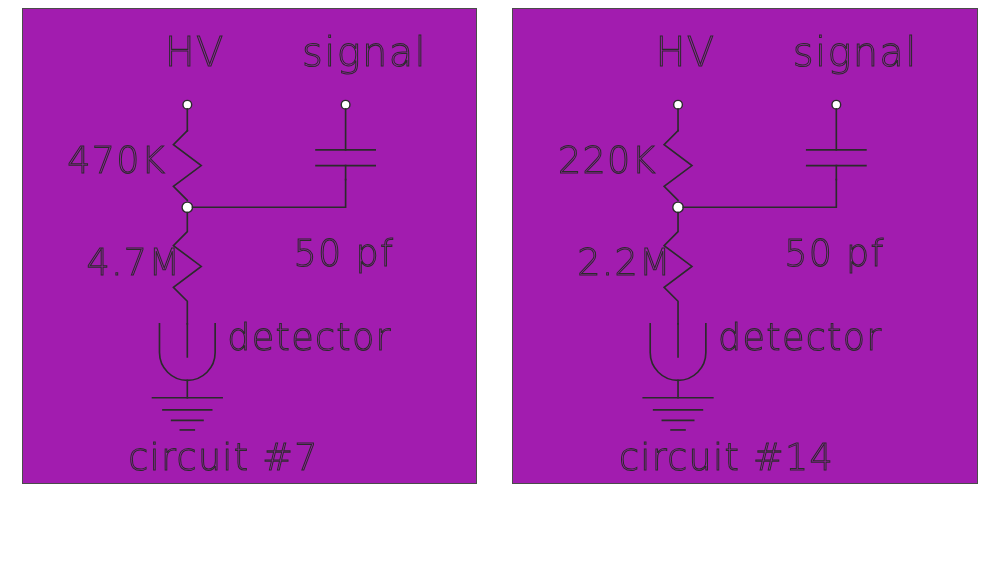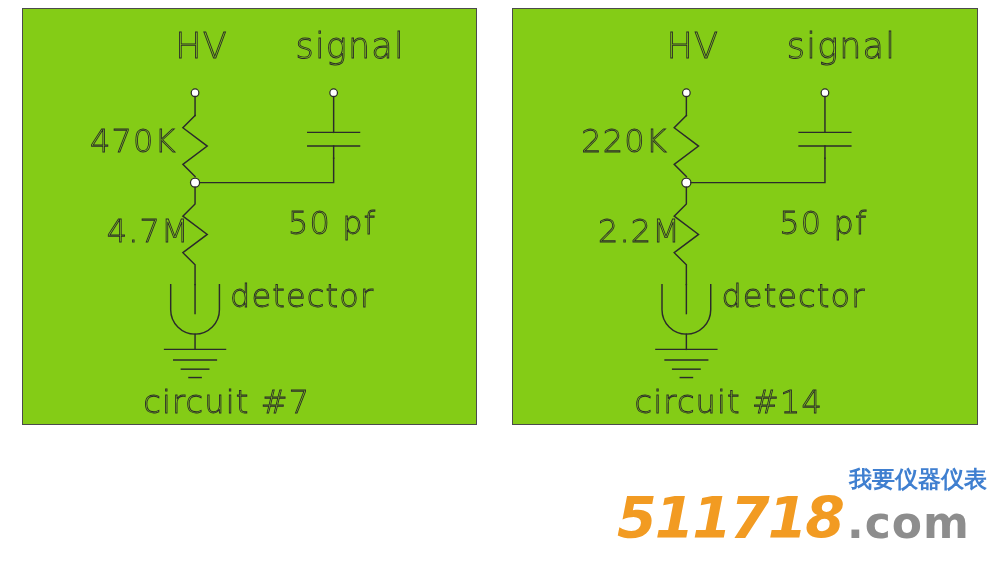--- a/index.html
+++ b/index.html
@@ -18,23 +18,23 @@
   #stage {
     position: absolute;
     left: 0; top: 0;
     width: 1000px;
     height: 562px;
   }
 
   .panel {
     position: absolute;
     top: 8px;
-    height: 417px;
+    height: 476px;
     border: 1.6px solid #4b4b4b;
-    background: #84cc16;
+    background: #a21caf;
     box-sizing: border-box;
   }
   #panel-left  { left: 22px;  width: 455px; }
   #panel-right { left: 512px; width: 466px; }
 
   .schematic {
     position: absolute;
     left: 0; top: 0;
     width: 100%;
     height: 100%;
@@ -195,22 +195,14 @@
 
       <path class="wire" d="M116 447 L196 447" style="stroke: rgb(43, 43, 43);"></path>
       <path class="wire" d="M128 461 L184 461" style="stroke: rgb(43, 43, 43);"></path>
       <path class="wire" d="M138 473 L174 473" style="stroke: rgb(43, 43, 43);"></path>
       <path class="wire" d="M148 484 L164 484" style="stroke: rgb(43, 43, 43);"></path>
 
       <text class="cad-text" x="88" y="530" font-size="42" style="stroke: rgb(43, 43, 43);">circuit #14</text>
     </svg>
   </div>
 
-  <div id="watermark">
-    <div id="wm-cn" style="color: rgb(63, 127, 208);">我要仪器仪表</div>
-    <div id="wm-row">
-      <span id="wm-num" style="color: rgb(242, 155, 34);">511718</span>
-      <span id="wm-dot" style="color: rgb(141, 141, 141);">.</span>
-      <span id="wm-tld" style="color: rgb(141, 141, 141);">com</span>
-    </div>
-  </div>
 
 </div>
 
 </body></html>

